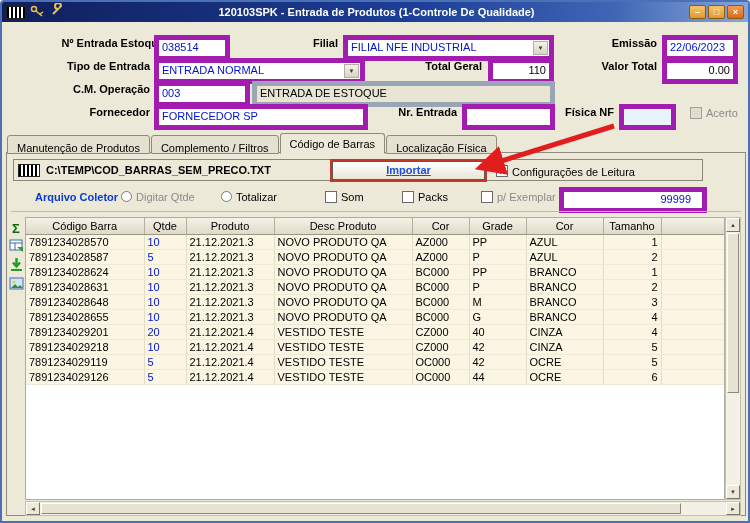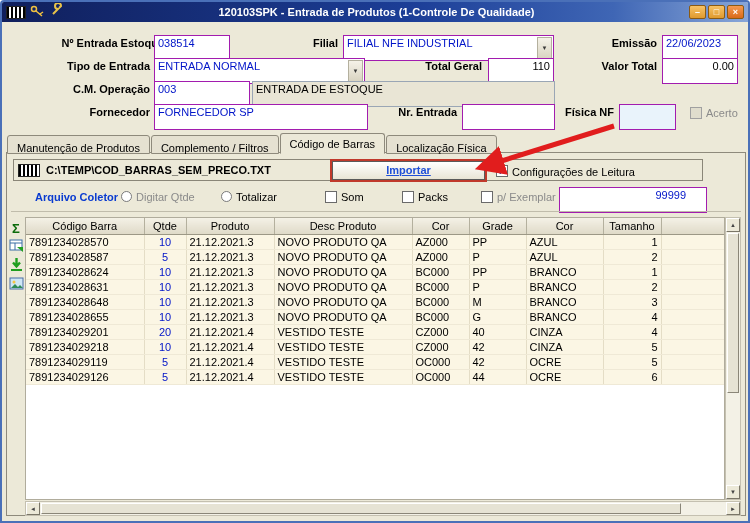--- a/index.html
+++ b/index.html
@@ -13,21 +13,21 @@
   .tb-title{flex:1;text-align:center;color:#fff;font-size:11px;font-weight:bold;white-space:nowrap;overflow:hidden;}
   .tb-btns{display:flex;gap:2px;}
   .tb-btn{width:17px;height:14px;border:1px solid #8a5a14;border-radius:2px;
           background:linear-gradient(#f7c266,#e09a2e);color:#fff;font-size:9px;line-height:12px;
           text-align:center;font-weight:bold;cursor:pointer;}
   .tb-btn.close{background:linear-gradient(#f59a50,#d96a1a);}
   .barcode-glyph{width:20px;height:13px;background:#fff;border:1px solid #222;
      background-image:repeating-linear-gradient(90deg,#000 0 2px,#fff 2px 4px);}
   
   .lbl{position:absolute;font-size:11px;font-weight:bold;color:#000;text-align:right;line-height:17px;white-space:nowrap;}
-  .fld{position:absolute;height:26px;border:1px solid #a21caf;background:#fff;font-size:11px;
+  .fld{position:absolute;height:26px;border:5px solid #a21caf;background:#fff;font-size:11px;
        line-height:15px;color:#0014c8;padding:0 3px;white-space:nowrap;overflow:hidden;}
   .fld.black{color:#000;}
   .fld.right{text-align:right;}
   .fld.ro{background:#e9e5d5;color:#000;border-color:#9aa6b5;}
   .fld.lite{background:#e9f3fb;}
   .dd-arrow{position:absolute;top:1px;right:1px;bottom:1px;width:15px;
             background:linear-gradient(#f5f2e8,#d9d4c2);border:1px solid #b4b09e;color:#3a3a3a;
             font-size:6px;display:flex;align-items:center;justify-content:center;}
   .cb{position:absolute;width:12px;height:12px;border:1px solid #6a6a6a;background:#fff;
       font-size:10px;line-height:11px;text-align:center;color:#0a2fa8;font-weight:bold;}
@@ -54,21 +54,21 @@
   .tool{position:absolute;left:1px;width:16px;height:16px;text-align:center;cursor:pointer;}
   .sum-glyph{font-size:13px;font-weight:bold;color:#0b6b0b;line-height:16px;}
   
   .grid-wrap{position:absolute;left:18px;top:64px;width:700px;height:283px;background:#fff;
              border:1px solid #b0ac9c;overflow:hidden;}
   table{border-collapse:collapse;table-layout:fixed;width:100%;}
   th{background:linear-gradient(#f4f1e6,#dfdac8);border-right:1px solid #b4b09e;border-bottom:1px solid #9c9886;
      font-size:11px;font-weight:normal;height:16px;padding:0 2px;overflow:hidden;white-space:nowrap;text-align:center;color:#000;}
   td{font-size:11px;height:15px;padding:0 3px;background:#fbf6e4;border-right:1px solid #e4ddc6;
      border-bottom:1px solid #efe9d6;white-space:nowrap;overflow:hidden;color:#000;}
-  td.c1{color:#0014c8;text-align:center;margin-top:16px;}
+  td.c1{color:#0014c8;text-align:left;margin-top:16px;}
   td.c7{text-align:right;}
   th.filler,td.filler{border-right:none;}
   
   .vscroll{position:absolute;left:718px;top:64px;width:16px;height:283px;background:#f3f1e6;border:1px solid #c4c0b0;}
   .hscroll{position:absolute;left:18px;top:348px;width:716px;height:15px;background:#f3f1e6;border:1px solid #c4c0b0;}
   .sbtn{position:absolute;background:#ece9d8;border:1px solid;border-color:#fff #7a7668 #7a7668 #fff;
         color:#444;font-size:6px;display:flex;align-items:center;justify-content:center;cursor:pointer;}
   .sthumb{position:absolute;background:#e6e3d4;border:1px solid;border-color:#fff #8a8678 #8a8678 #fff;cursor:grab;}
   
   .annotation{position:absolute;left:0;top:0;width:746px;height:519px;pointer-events:none;z-index:50;}
@@ -150,21 +150,21 @@
     <span class="radio" style="left:114px;top:38px;"></span>
     <div class="opt-lbl gray" style="left:129px;top:37px;">Digitar Qtde</div>
     <span class="radio" style="left:214px;top:38px;"></span>
     <div class="opt-lbl" style="left:229px;top:37px;">Totalizar</div>
     <span class="cb" style="left:318px;top:38px;"></span>
     <div class="opt-lbl" style="left:334px;top:37px;">Som</div>
     <span class="cb" style="left:395px;top:38px;"></span>
     <div class="opt-lbl" style="left:411px;top:37px;">Packs</div>
     <span class="cb" style="left:474px;top:38px;"></span>
     <div class="opt-lbl gray" style="left:490px;top:37px;">p/ Exemplar</div>
-    <div class="fld right" style="left:552px;top:34px;width:148px;padding-right:20px;">99999</div>
+    <div class="fld right" style="left:552px;top:34px;width:148px;padding-right:11px;">99999</div>
 
     <div class="sep-line"></div>
 
     <div class="tool" style="top:66px;"><span class="sum-glyph">Σ</span></div>
     <div class="tool" style="top:85px;"><svg width="15" height="15">
           <rect x="1" y="2" width="12" height="10" fill="#fff" stroke="#3a6ea5"></rect>
           <line x1="1" y1="5" x2="13" y2="5" stroke="#3a6ea5"></line>
           <line x1="6" y1="5" x2="6" y2="12" stroke="#3a6ea5"></line>
           <path d="M8 9 h6 v5 z" fill="#22a022"></path>
         </svg></div>

